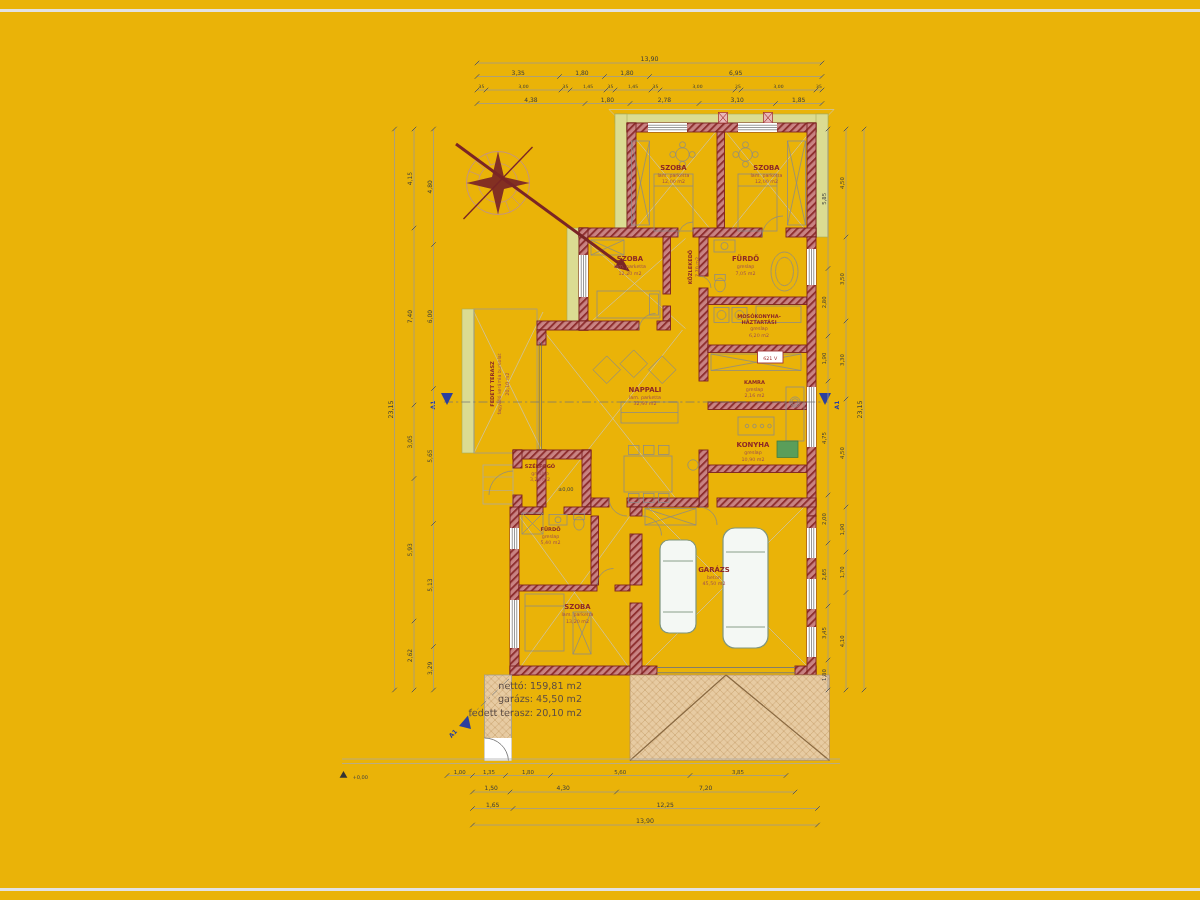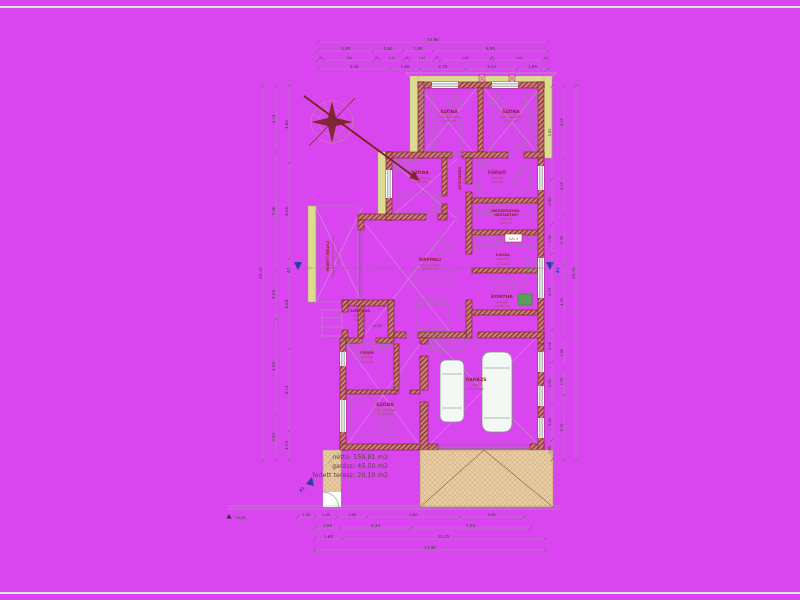--- a/index.html
+++ b/index.html
@@ -1,16 +1,16 @@
 <!DOCTYPE html>
 <html><head>
 <meta charset="utf-8">
 <style>
   html,body{margin:0;padding:0;background:#ffffff;}
-  .stage{position:relative;width:800px;height:600px;background:#d946ef;overflow:hidden;
+  .stage{position:relative;width:800px;height:600px;background:#eab308;overflow:hidden;
          font-family:"DejaVu Sans",sans-serif;}
   svg{display:block;}
   .dimline{stroke:#9a9a9a;stroke-width:0.5;fill:none;}
   .dimtick{stroke:#555;stroke-width:0.6;}
   .dimtext{font-family:"DejaVu Sans",sans-serif;fill:#3c3c3c;}
   .rname{font:bold 4.6px "DejaVu Sans",sans-serif;fill:#8c2727;text-anchor:middle;}
   .rname-sm{font:bold 3.4px "DejaVu Sans",sans-serif;fill:#8c2727;text-anchor:middle;}
   .rsub{font:3.2px "DejaVu Sans",sans-serif;fill:#a05050;text-anchor:middle;}
   .sumtext{font:6.4px "DejaVu Sans",sans-serif;fill:#5b4b44;text-anchor:end;}
   .marker{font:bold 4px "DejaVu Sans",sans-serif;fill:#2b3f9e;text-anchor:middle;}

